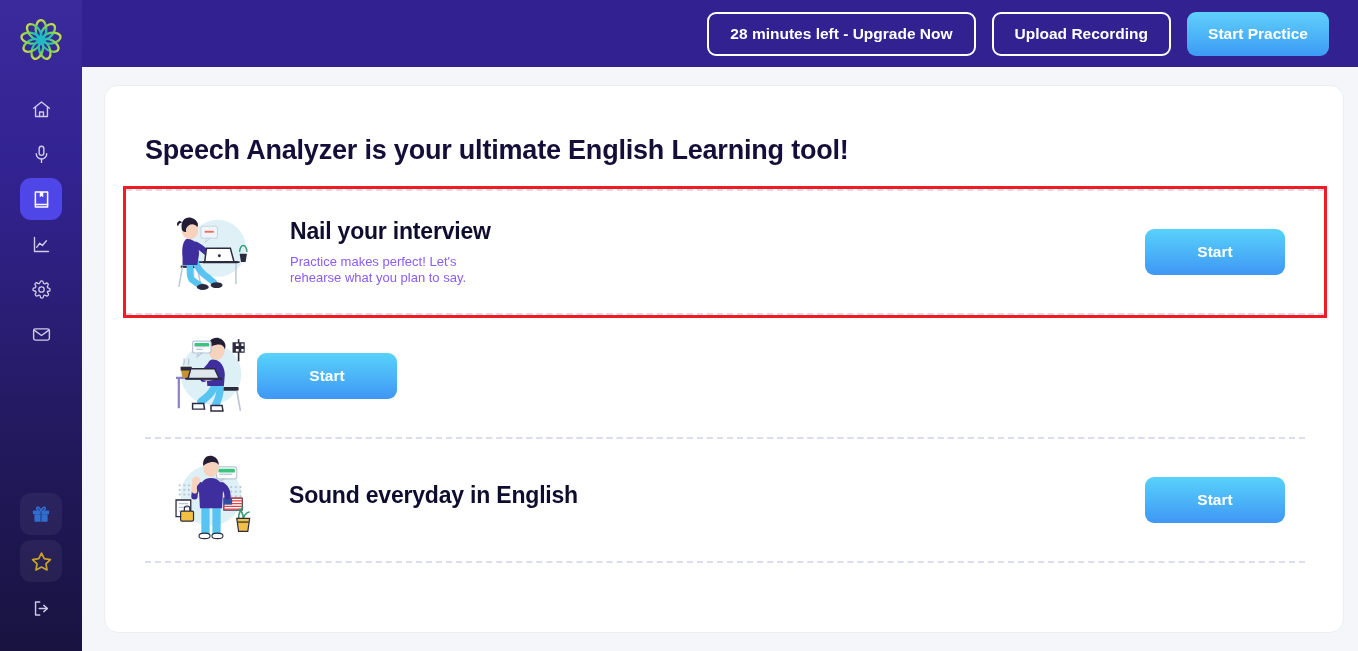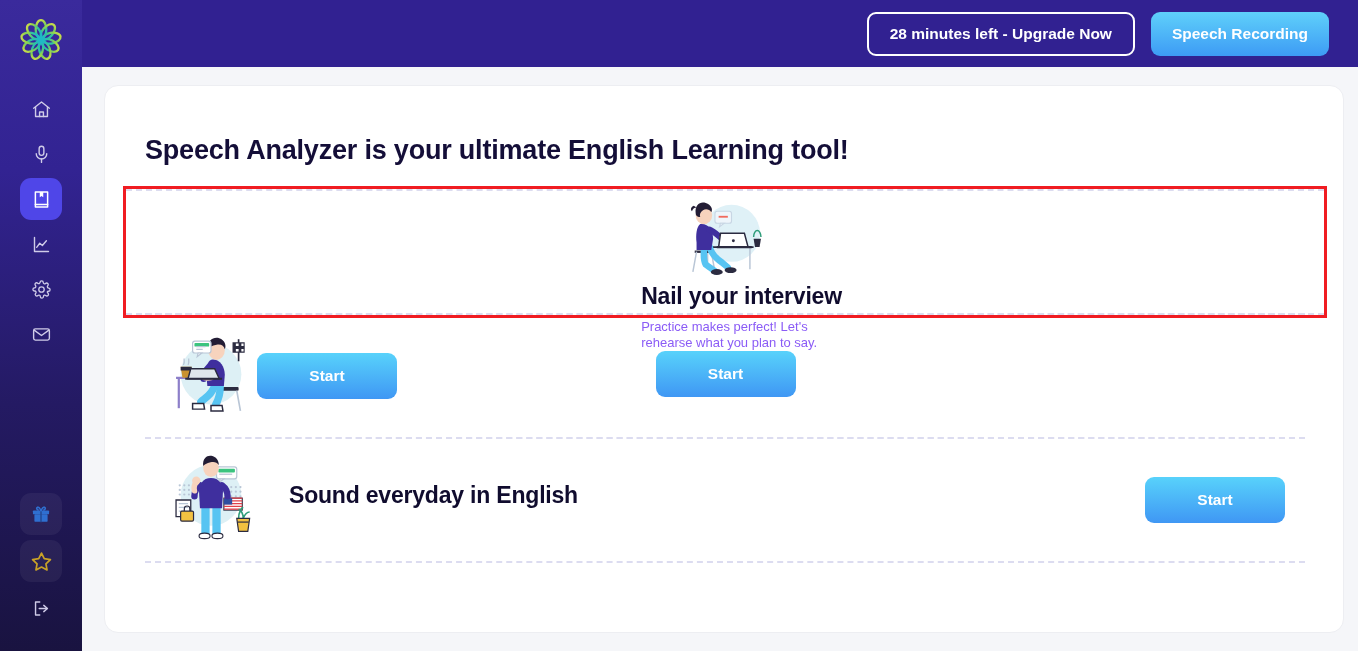--- a/index.html
+++ b/index.html
@@ -122,21 +122,20 @@
   }
   .feature-card + .feature-card { margin-top: -2px; }
   .feature-card.highlight {
     outline: 3px solid #f01c22;
     outline-offset: 0px;
     margin-left: -19px;
     margin-right: -19px;
     padding-left: 40px;
     padding-right: 39px;
     z-index: 3;
-    flex-direction: column;
   }
 
   .card-illu {
     width: 92px; height: 96px;
     flex: 0 0 92px;
     display: flex; align-items: center; justify-content: center;
   }
 
   .card-text { flex: 1 1 auto; padding-left: 32px; }
   .card-title {
@@ -276,21 +275,22 @@
           <path d="M18.4 12H9.4"></path>
         </svg>
       </div>
 
     </div>
   </div>
 
   <div class="topbar">
     <div class="topbar-actions">
       <button class="btn-outline">28 minutes left - Upgrade Now</button>
-      <button class="btn-primary">Speech Recording</button>
+      <button class="btn-outline">Upload Recording</button>
+      <button class="btn-primary">Start Practice</button>
     </div>
   </div>
 
   <div class="page">
     <div class="panel">
 
       <div class="panel-title">Speech Analyzer is your ultimate English Learning tool!</div>
 
       <div class="card-list">
 

